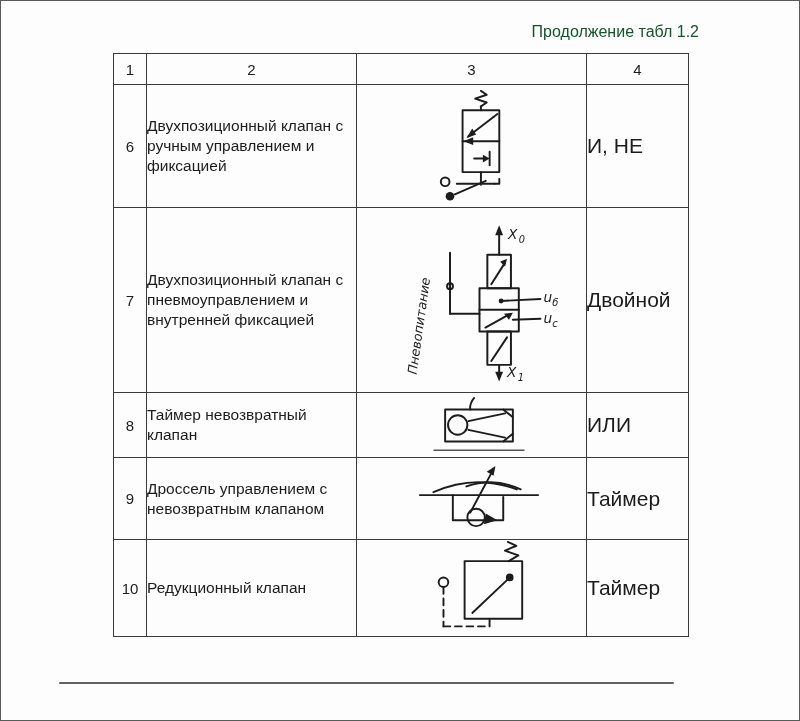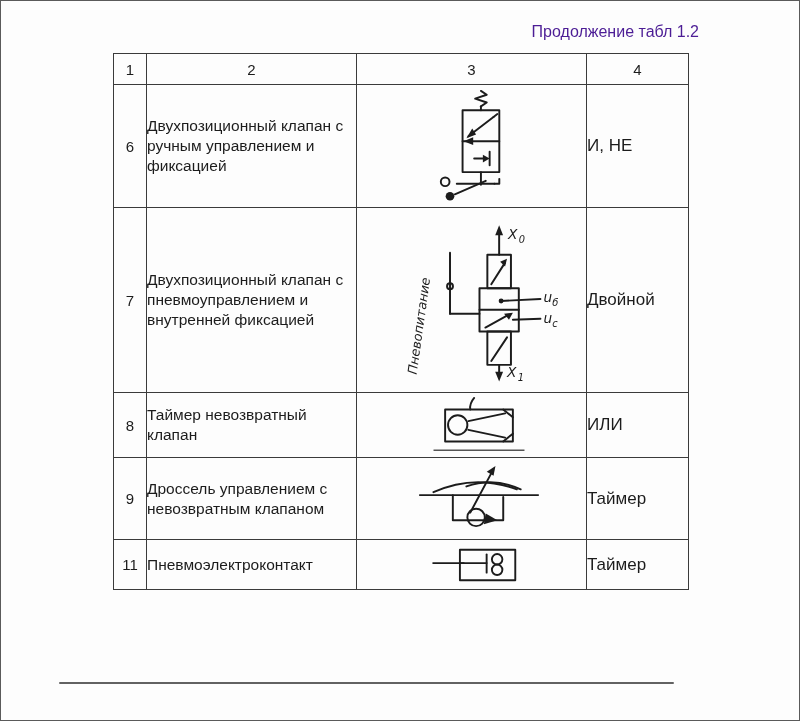--- a/index.html
+++ b/index.html
@@ -9,40 +9,40 @@
     border:1px solid #5a5a5a;
     background:#fdfdfd;
     font-family:"Liberation Sans",sans-serif;
     color:#1c1c1c;
     overflow:hidden;
   }
   .title{
     position:absolute;
     top:22px;right:100px;
     font-size:16px;
-    color:#4c1d95;
+    color:#14532d;
   }
   table.symtab{
     position:absolute;
     left:112px;top:52px;
     border-collapse:collapse;
     table-layout:fixed;
   }
   table.symtab th, table.symtab td{
     border:1.5px solid #3b3b3b;
     padding:0;
     font-weight:normal;
     vertical-align:middle;
   }
   th.hdr{height:30px;text-align:center;font-size:15px;}
   td.num{text-align:center;font-size:15px;}
   td.desc{padding:4px 6px 4px 10px;font-size:15.5px;line-height:1.28;margin-top:8px;}
   td.sym{text-align:center;}
   td.sym svg{display:inline-block;vertical-align:middle;margin-left:14px;}
-  td.logic{padding-left:7px;font-size:17px;}
+  td.logic{padding-left:7px;font-size:21px;}
   tr.r6{height:123px;} tr.r7{height:185px;} tr.r8{height:65px;}
   tr.r9{height:82px;} tr.r10{height:93px;} tr.r11{height:50px;}
   .artifact{
     position:absolute;
     left:58px;top:681px;width:615px;height:2px;
     background:#474747;opacity:.85;border-radius:1px;
   }
   .ln{stroke:#1c1c1c;stroke-width:2;fill:none;stroke-linecap:round;stroke-linejoin:round;}
   .fl{fill:#1c1c1c;stroke:none;}
   .svgtxt{fill:#1c1c1c;font-family:"DejaVu Sans",sans-serif;font-style:italic;}
@@ -163,33 +163,35 @@
           <line class="ln" x1="56" y1="52" x2="79" y2="9"></line>
           <polygon class="fl" points="82,4 73,10 80,14"></polygon>
           <polyline class="ln" points="38,34 38,60 90,60 90,36"></polyline>
           <circle class="ln" cx="62" cy="57" r="9"></circle>
           <polygon class="fl" points="72,53 84,60 70,64"></polygon>
         </svg>
       </td>
       <td class="logic">Таймер</td>
     </tr>
 
-
-    <tr class="r11">
-      <td class="num">11</td>
-      <td class="desc">Пневмоэлектроконтакт</td>
+    <tr class="r10">
+      <td class="num">10</td>
+      <td class="desc">Редукционный клапан</td>
       <td class="sym">
-        <svg viewBox="0 0 100 44" width="98" height="42">
-          <line class="ln" x1="2" y1="20" x2="34" y2="20"></line>
-          <rect class="ln" x="30" y="6" width="58" height="32"></rect>
-          <line class="ln" x1="30" y1="20" x2="58" y2="20"></line>
-          <line class="ln" x1="58" y1="11" x2="58" y2="30"></line>
-          <circle class="ln" cx="69" cy="16" r="5.5"></circle>
-          <circle class="ln" cx="69" cy="27" r="5.5"></circle>
+        <svg viewBox="0 0 130 100" width="126" height="96">
+          <rect class="ln" x="50" y="22" width="60" height="60"></rect>
+          <polyline class="ln" points="96,22 106,16 92,11 104,6 95,2"></polyline>
+          <line class="ln" x1="58" y1="76" x2="95" y2="41"></line>
+          <circle class="fl" cx="97" cy="39" r="4"></circle>
+          <circle class="ln" cx="28" cy="44" r="5"></circle>
+          <line class="ln" x1="28" y1="49" x2="28" y2="90" stroke-dasharray="7 5"></line>
+          <line class="ln" x1="28" y1="90" x2="76" y2="90" stroke-dasharray="7 5"></line>
+          <line class="ln" x1="76" y1="90" x2="76" y2="82" stroke-dasharray="7 5"></line>
         </svg>
       </td>
       <td class="logic">Таймер</td>
     </tr>
+
   </tbody>
     </table>
 
   <div class="artifact"></div>
 </div>
 
 </body></html>

